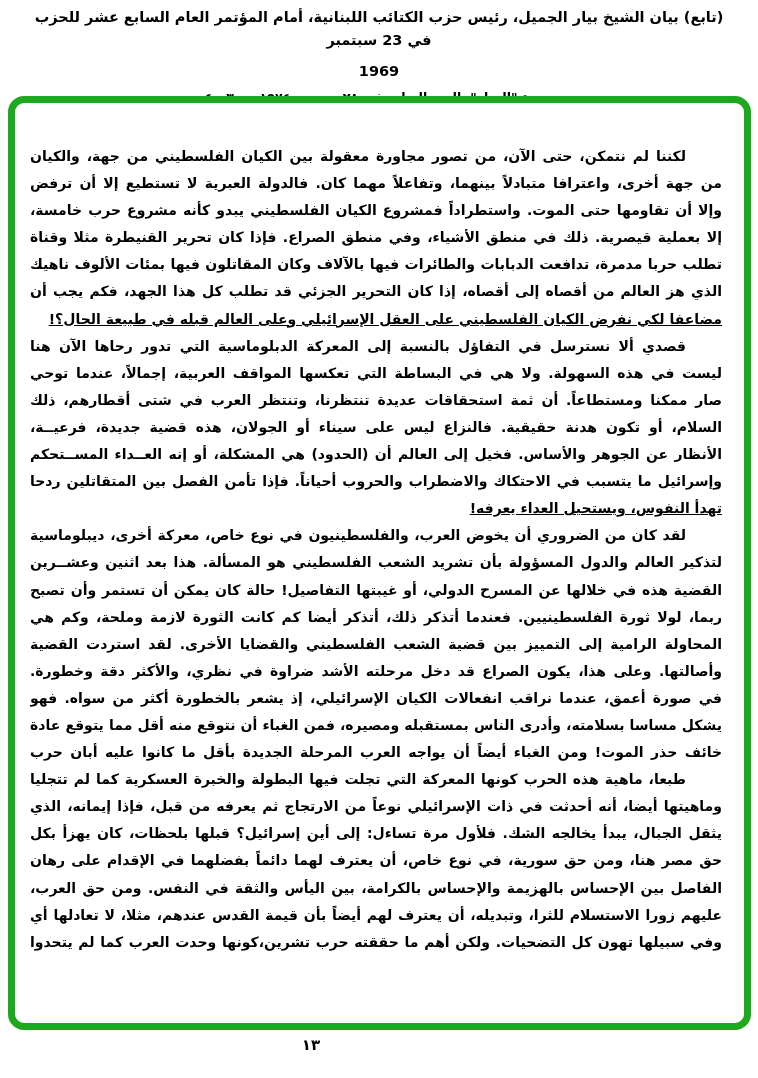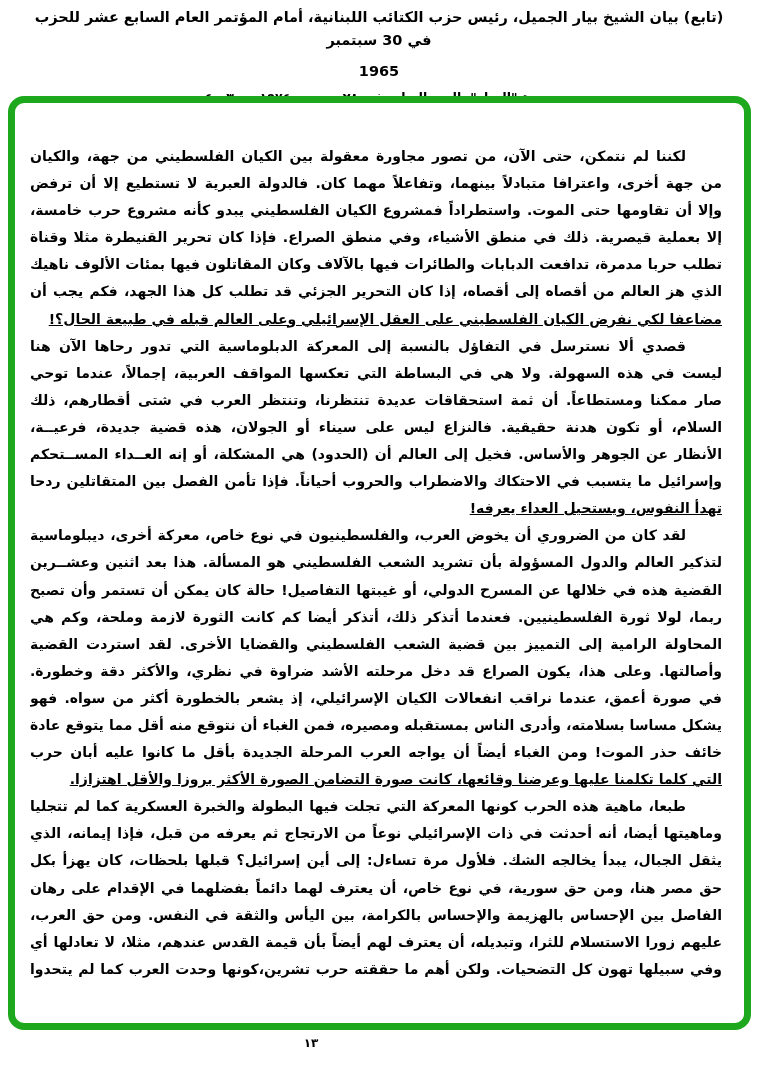--- a/index.html
+++ b/index.html
@@ -71,30 +71,30 @@
   .para-start { text-indent: 36px; }
   .para-end { text-align-last: right; text-decoration: underline; }
 
   
   .pagenum {
     position: absolute;
     top: 1036px;
     left: 0;
     width: 622px;
     text-align: center;
-    font-size: 12px;
+    font-size: 15px;
     direction: rtl;
   }
 </style>
 </head>
 <body>
 
 <div class="header">
-  <div class="header-title">(تابع) بيان الشيخ بيار الجميل، رئيس حزب الكتائب اللبنانية، أمام المؤتمر العام السابع عشر للحزب في 30 سبتمبر</div>
-  <div class="header-year">1965</div>
+  <div class="header-title">(تابع) بيان الشيخ بيار الجميل، رئيس حزب الكتائب اللبنانية، أمام المؤتمر العام السابع عشر للحزب في 23 سبتمبر</div>
+  <div class="header-year">1969</div>
   <div class="header-source">جريدة "النهار"، العدد الصادر في ٢٨ سبتمبر ١٩٧٤، ص٣ - ٤.</div>
 </div>
 
 <div class="textbox">
 
   <div class="paragraph">
     <div class="line para-start">لكننا لم نتمكن، حتى الآن، من تصور مجاورة معقولة بين الكيان الفلسطيني من جهة، والكيان الإســرائيلي</div>
     <div class="line">من جهة أخرى، واعترافا متبادلاً بينهما، وتفاعلاً مهما كان. فالدولة العبرية لا تستطيع إلا أن ترفض تسوية كــهذه</div>
     <div class="line">وإلا أن تقاومها حتى الموت. واستطراداً فمشروع الكيان الفلسطيني يبدو كأنه مشروع حرب خامسة، مشروع لا يولد</div>
     <div class="line">إلا بعملية قيصرية. ذلك في منطق الأشياء، وفي منطق الصراع. فإذا كان تحرير القنيطرة مثلا وقناة الســويس قــد</div>
@@ -116,21 +116,20 @@
   <div class="paragraph">
     <div class="line para-start">لقد كان من الضروري أن يخوض العرب، والفلسطينيون في نوع خاص، معركة أخرى، ديبلوماسية طبعــاً،</div>
     <div class="line">لتذكير العالم والدول المسؤولة بأن تشريد الشعب الفلسطيني هو المسألة. هذا بعد اثنين وعشــرين عامــاً، غــابت</div>
     <div class="line">القضية هذه في خلالها عن المسرح الدولي، أو غيبتها التفاصيل! حالة كان يمكن أن تستمر وأن تصبح دائمة أبديــة</div>
     <div class="line">ربما، لولا ثورة الفلسطينيين. فعندما أتذكر ذلك، أتذكر أيضا كم كانت الثورة لازمة وملحة، وكم هي ضرورية هــذه</div>
     <div class="line">المحاولة الرامية إلى التمييز بين قضية الشعب الفلسطيني والقضايا الأخرى. لقد استردت القضية فلسطينيتها، هويتها</div>
     <div class="line">وأصالتها. وعلى هذا، يكون الصراع قد دخل مرحلته الأشد ضراوة في نظري، والأكثر دقة وخطورة. ندرك هذه الحال</div>
     <div class="line">في صورة أعمق، عندما نراقب انفعالات الكيان الإسرائيلي، إذ يشعر بالخطورة أكثر من سواه. فهو أدرى الجميع بما</div>
     <div class="line">يشكل مساسا بسلامته، وأدرى الناس بمستقبله ومصيره، فمن الغباء أن نتوقع منه أقل مما يتوقع عادة من امــرئ</div>
     <div class="line">خائف حذر الموت! ومن الغباء أيضاً أن يواجه العرب المرحلة الجديدة بأقل ما كانوا عليه أبان حرب تشرين، الحرب</div>
-    <div class="line para-end">التي كلما تكلمنا عليها وعرضنا وقائعها، كانت صورة التضامن الصورة الأكثر بروزا والأقل اهتزازا.</div>
   </div>
 
   <div class="paragraph">
     <div class="line para-start">طبعا، ماهية هذه الحرب كونها المعركة التي تجلت فيها البطولة والخبرة العسكرية كما لم تتجليا من قبــل.</div>
     <div class="line">وماهيتها أيضا، أنه أحدثت في ذات الإسرائيلي نوعاً من الارتجاج ثم يعرفه من قبل، فإذا إيمانه، الذي كان فعلا إيماناً</div>
     <div class="line">يثقل الجبال، يبدأ يخالجه الشك. فلأول مرة تساءل: إلى أين إسرائيل؟ قبلها بلحظات، كان يهزأ بكل الاحتمالات، فمــن</div>
     <div class="line">حق مصر هنا، ومن حق سورية، في نوع خاص، أن يعترف لهما دائماً بفضلهما في الإقدام على رهان كــان الحــد</div>
     <div class="line">الفاصل بين الإحساس بالهزيمة والإحساس بالكرامة، بين اليأس والثقة في النفس. ومن حق العرب، الذين كان يؤخذ</div>
     <div class="line">عليهم زورا الاستسلام للثرا، وتبديله، أن يعترف لهم أيضاً بأن قيمة القدس عندهم، مثلا، لا تعادلها أي قيمة أخرى،</div>
     <div class="line">وفي سبيلها تهون كل التضحيات. ولكن أهم ما حققته حرب تشرين،كونها وحدت العرب كما لم يتحدوا من قبل، ولعل</div>

